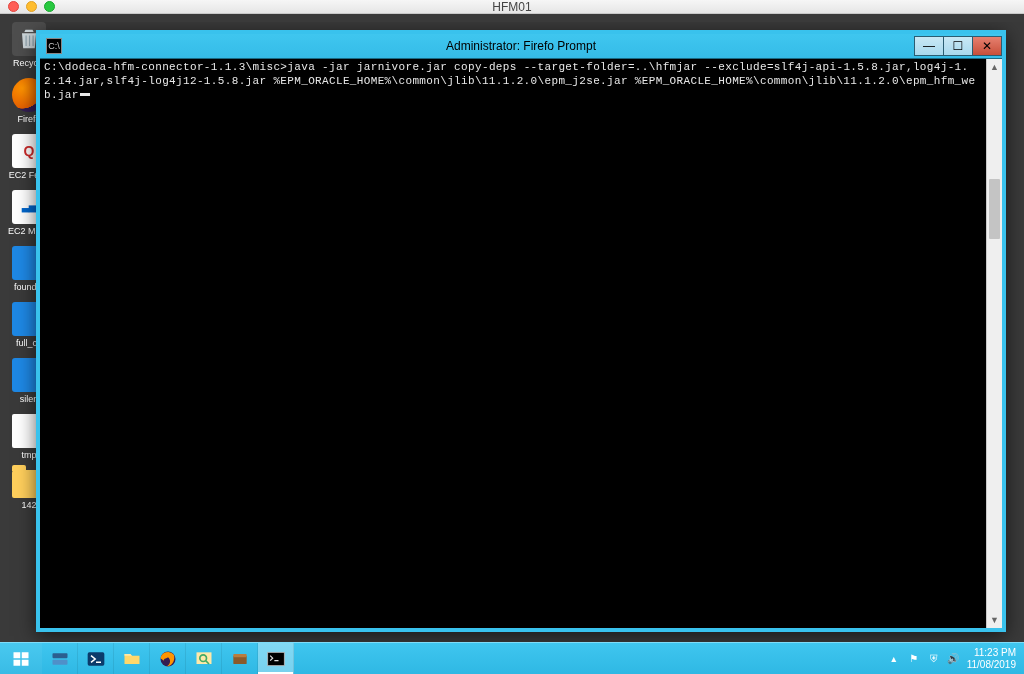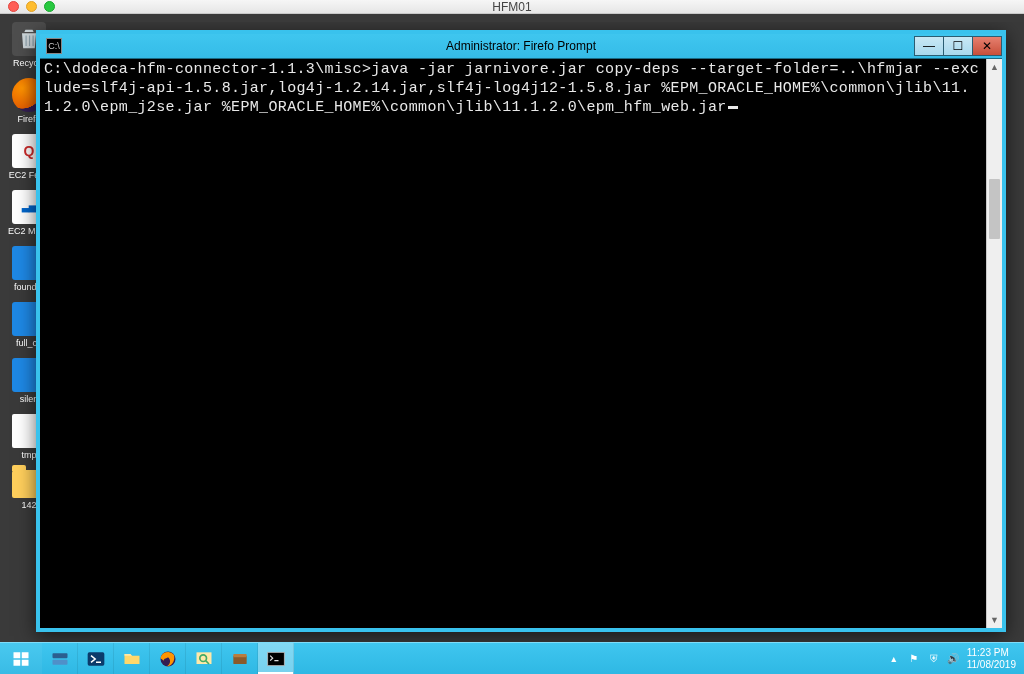--- a/index.html
+++ b/index.html
@@ -62,21 +62,21 @@
   .cmd-titlebar .win-btn {
     width:30px; height:20px; display:flex; align-items:center; justify-content:center;
     font-size:12px; font-family:Arial; border:1px solid #2a5d72; margin-left:-1px;
     background:linear-gradient(#c9e8f4,#a8d9ee); cursor:default;
   }
   .cmd-titlebar .win-btn.close { background:linear-gradient(#e6806f,#c84f3a); color:#000; }
 
   .cmd-body-wrap { flex:1; display:flex; background:#000; border-top:1px solid #1a6b86;}
   .cmd-body {
     flex:1; background:#000; color:#e8e8e8;
-    font-family:"Consolas","Courier New",monospace; font-size:15px; line-height:1.25;
+    font-family:"Consolas","Courier New",monospace; font-size:11px; line-height:1.25;
     padding:2px 4px; white-space:pre-wrap; word-break:break-all; letter-spacing:.35px;
   }
   .cursor { display:inline-block; width:10px; height:3px; background:#e8e8e8; vertical-align:baseline; margin-left:1px; margin-bottom:2px;}
 
   
   .vscroll { width:16px; background:#efefef; position:relative; border-left:1px solid #c9c9c9;}
   .vscroll .arrow { position:absolute; left:0; right:0; height:16px; display:flex; align-items:center; justify-content:center; color:#666; font-size:9px;}
   .vscroll .arrow.up { top:0;}
   .vscroll .arrow.down { bottom:0;}
   .vscroll .thumb { position:absolute; left:2px; right:2px; top:120px; height:60px; background:#c4c4c4; border-radius:1px;}
@@ -95,21 +95,21 @@
   .taskbar .start svg { width:18px; height:18px; }
   .taskbar .tbtn {
     width:36px; display:flex; align-items:center; justify-content:center;
     border-right:1px solid rgba(0,0,0,.08);
   }
   .taskbar .tbtn.active { background:rgba(255,255,255,.35); box-shadow:inset 0 -2px 0 #fff;}
   .taskbar .tbtn svg { width:20px; height:20px;}
   .taskbar .spacer { flex:1;}
   .taskbar .tray { display:flex; align-items:center; gap:6px; padding:0 6px; color:#fff; font-size:10px;}
   .taskbar .tray .tray-icon { width:14px; height:14px; display:flex; align-items:center; justify-content:center; color:#fff;}
-  .taskbar .clock { text-align:left; line-height:1.15; padding-right:2px;}
+  .taskbar .clock { text-align:right; line-height:1.15; padding-right:2px;}
 </style>
 </head>
 <body>
 
 <div class="mac-chrome">
   <div class="mac-dots">
     <div class="mac-dot mac-red"></div>
     <div class="mac-dot mac-yellow"></div>
     <div class="mac-dot mac-green"></div>
   </div>

